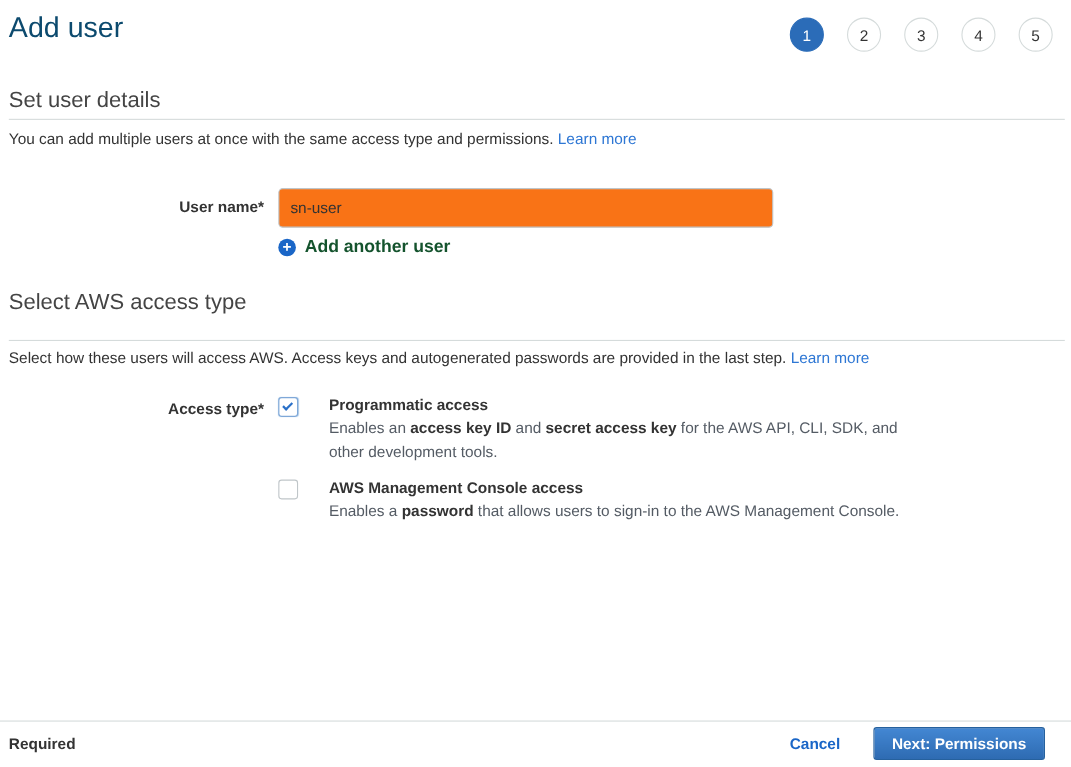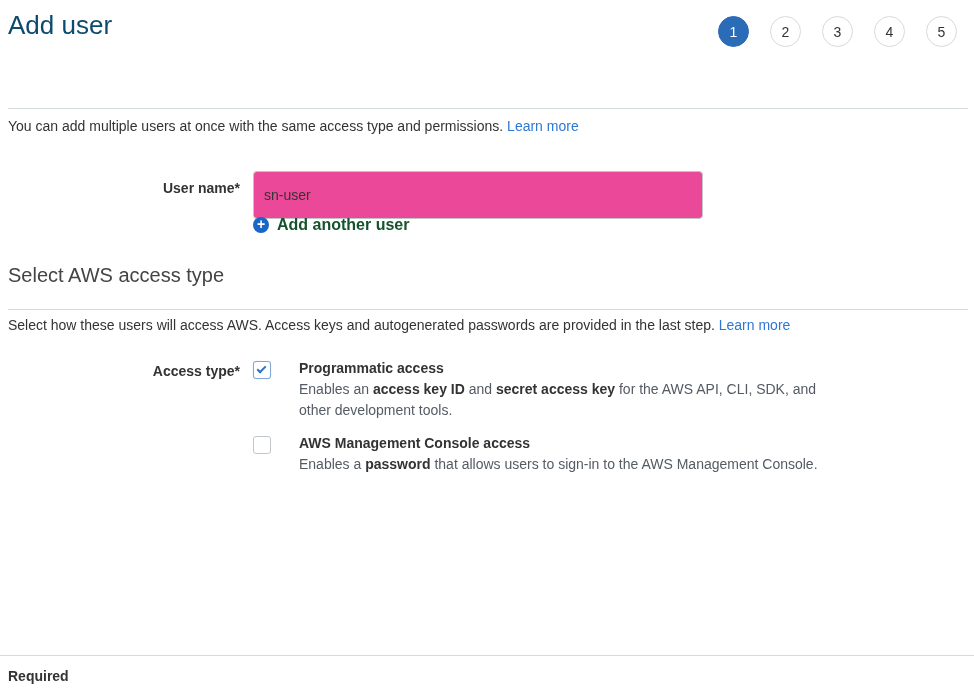--- a/index.html
+++ b/index.html
@@ -45,25 +45,25 @@
 
   
   .field-label {
     position: absolute; left: 8px; width: 232px; text-align: right;
     font-size: 14px; font-weight: bold; color: #333;
   }
   .username-label { top: 180px; }
   .access-label { top: 363px; }
   .text-input {
     position: absolute; left: 253px; top: 171px;
-    width: 450px; height: 48px;
+    width: 450px; height: 36px;
     border: 1px solid #bfc5c9; border-radius: 4px;
     padding: 0 10px; font-size: 14px; color: #333;
     font-family: "Liberation Sans", "DejaVu Sans", sans-serif;
-    outline: none; background: #ec4899;
+    outline: none; background: #f97316;
   }
   .add-another {
     position: absolute; left: 253px; top: 216px;
     display: flex; align-items: center; gap: 8px;
     cursor: pointer;
   }
   .plus-icon {
     width: 16px; height: 16px; border-radius: 50%;
     background: #1a66c7; color: #fff;
     font-size: 14px; font-weight: bold; line-height: 15px;
@@ -119,20 +119,21 @@
   <h1 class="page-title">Add user</h1>
 
   <div class="steps">
     <div class="step active">1</div>
     <div class="step">2</div>
     <div class="step">3</div>
     <div class="step">4</div>
     <div class="step">5</div>
   </div>
 
+  <h2 class="sec-h sec1">Set user details</h2>
   <div class="rule rule1"></div>
   <p class="intro intro1"><span>You can add multiple users at once with the same access type and permissions. </span><a class="link">Learn more</a></p>
 
   <label class="field-label username-label">User name*</label>
   <input class="text-input" type="text" value="sn-user" style="">
 
   <div class="add-another">
     <span class="plus-icon">+</span>
     <span class="add-label">Add another user</span>
   </div>
@@ -156,14 +157,18 @@
   <div class="option option2">
     <div class="checkbox"></div>
     <div class="option-body">
       <div class="option-title">AWS Management Console access</div>
       <div class="option-desc"><span>Enables a </span><span class="b">password</span><span> that allows users to sign-in to the AWS Management Console.</span></div>
     </div>
   </div>
 
   <div class="footer-line"></div>
   <div class="footer-required">Required</div>
+  <div class="footer-actions">
+    <a class="cancel">Cancel</a>
+    <button class="next-btn">Next: Permissions</button>
+  </div>
 
 </div>
 
 </body></html>

